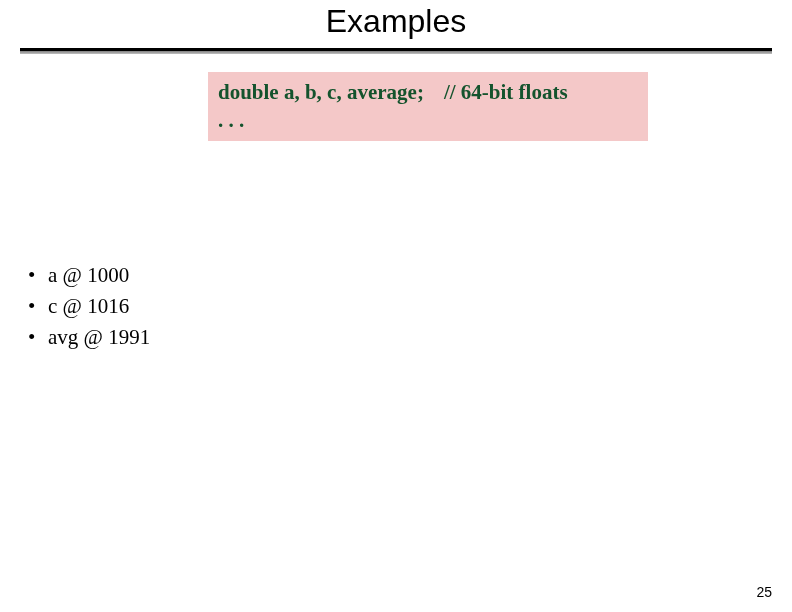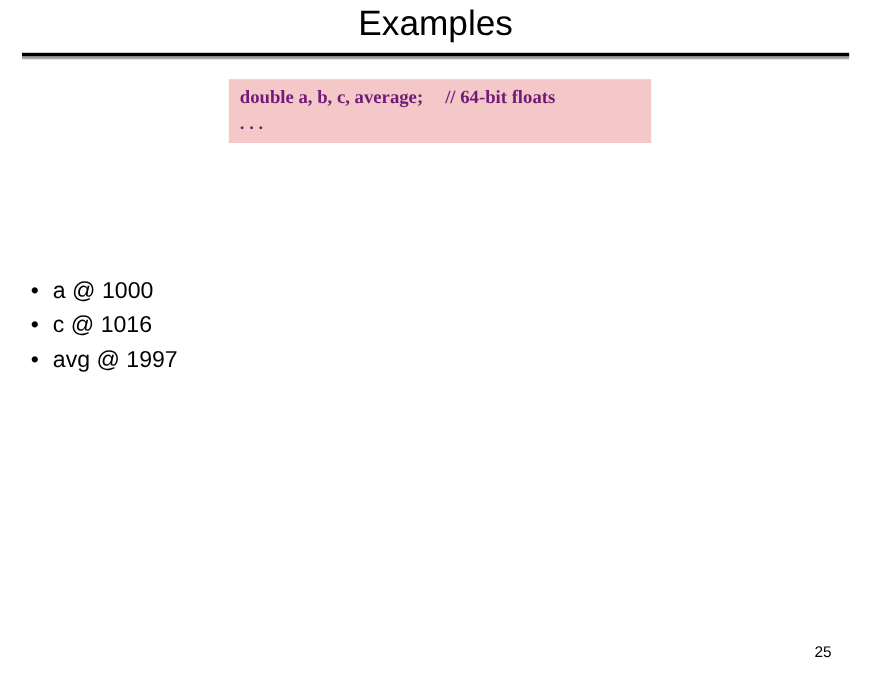--- a/index.html
+++ b/index.html
@@ -33,51 +33,52 @@
     color: #000;
     margin-bottom: 12px;
   }
   .bullet-line .dot {
     display: inline-block;
     width: 20px;
     text-align: left;
   }
   .codebox {
     background: #f4c8c8;
-    width: 384px;
+    width: 440px;
     margin-left: 180px;
     margin-top: 10px;
     padding: 6px 10px 6px 10px;
     font-family: "Times New Roman", Times, serif;
-    font-size: 17px;
+    font-size: 21px;
     font-weight: bold;
     line-height: 1.35;
-    color: #701a75;
+    color: #14532d;
     box-sizing: border-box;
   }
   .codebox .comment {
     margin-left: 20px;
   }
   .mem-list {
     margin-top: 120px;
     font-size: 21px;
     color: #000;
     line-height: 1.4;
   }
   .mem-list .row {
     margin-bottom: 2px;
+    font-family: Liberation Serif, serif;
   }
   .mem-list .dot {
     display: inline-block;
     width: 20px;
   }
   .pagenum {
     position: absolute;
     bottom: 12px;
-    right: 36px;
+    right: 20px;
     font-size: 14px;
     color: #000;
   }
 </style>
 </head>
 <body>
 
 <div class="title">Examples</div>
 <div class="rule"></div>
 
@@ -92,19 +93,19 @@
   </div>
 
   <div class="mem-list">
     <div class="row">
       <span class="dot">•</span><span>a @ 1000</span>
     </div>
     <div class="row">
       <span class="dot">•</span><span>c @ 1016</span>
     </div>
     <div class="row">
-      <span class="dot">•</span><span>avg @ 1997</span>
+      <span class="dot">•</span><span>avg @ 1991</span>
     </div>
   </div>
 
 </div>
 
 <div class="pagenum">25</div>
 
 </body></html>

